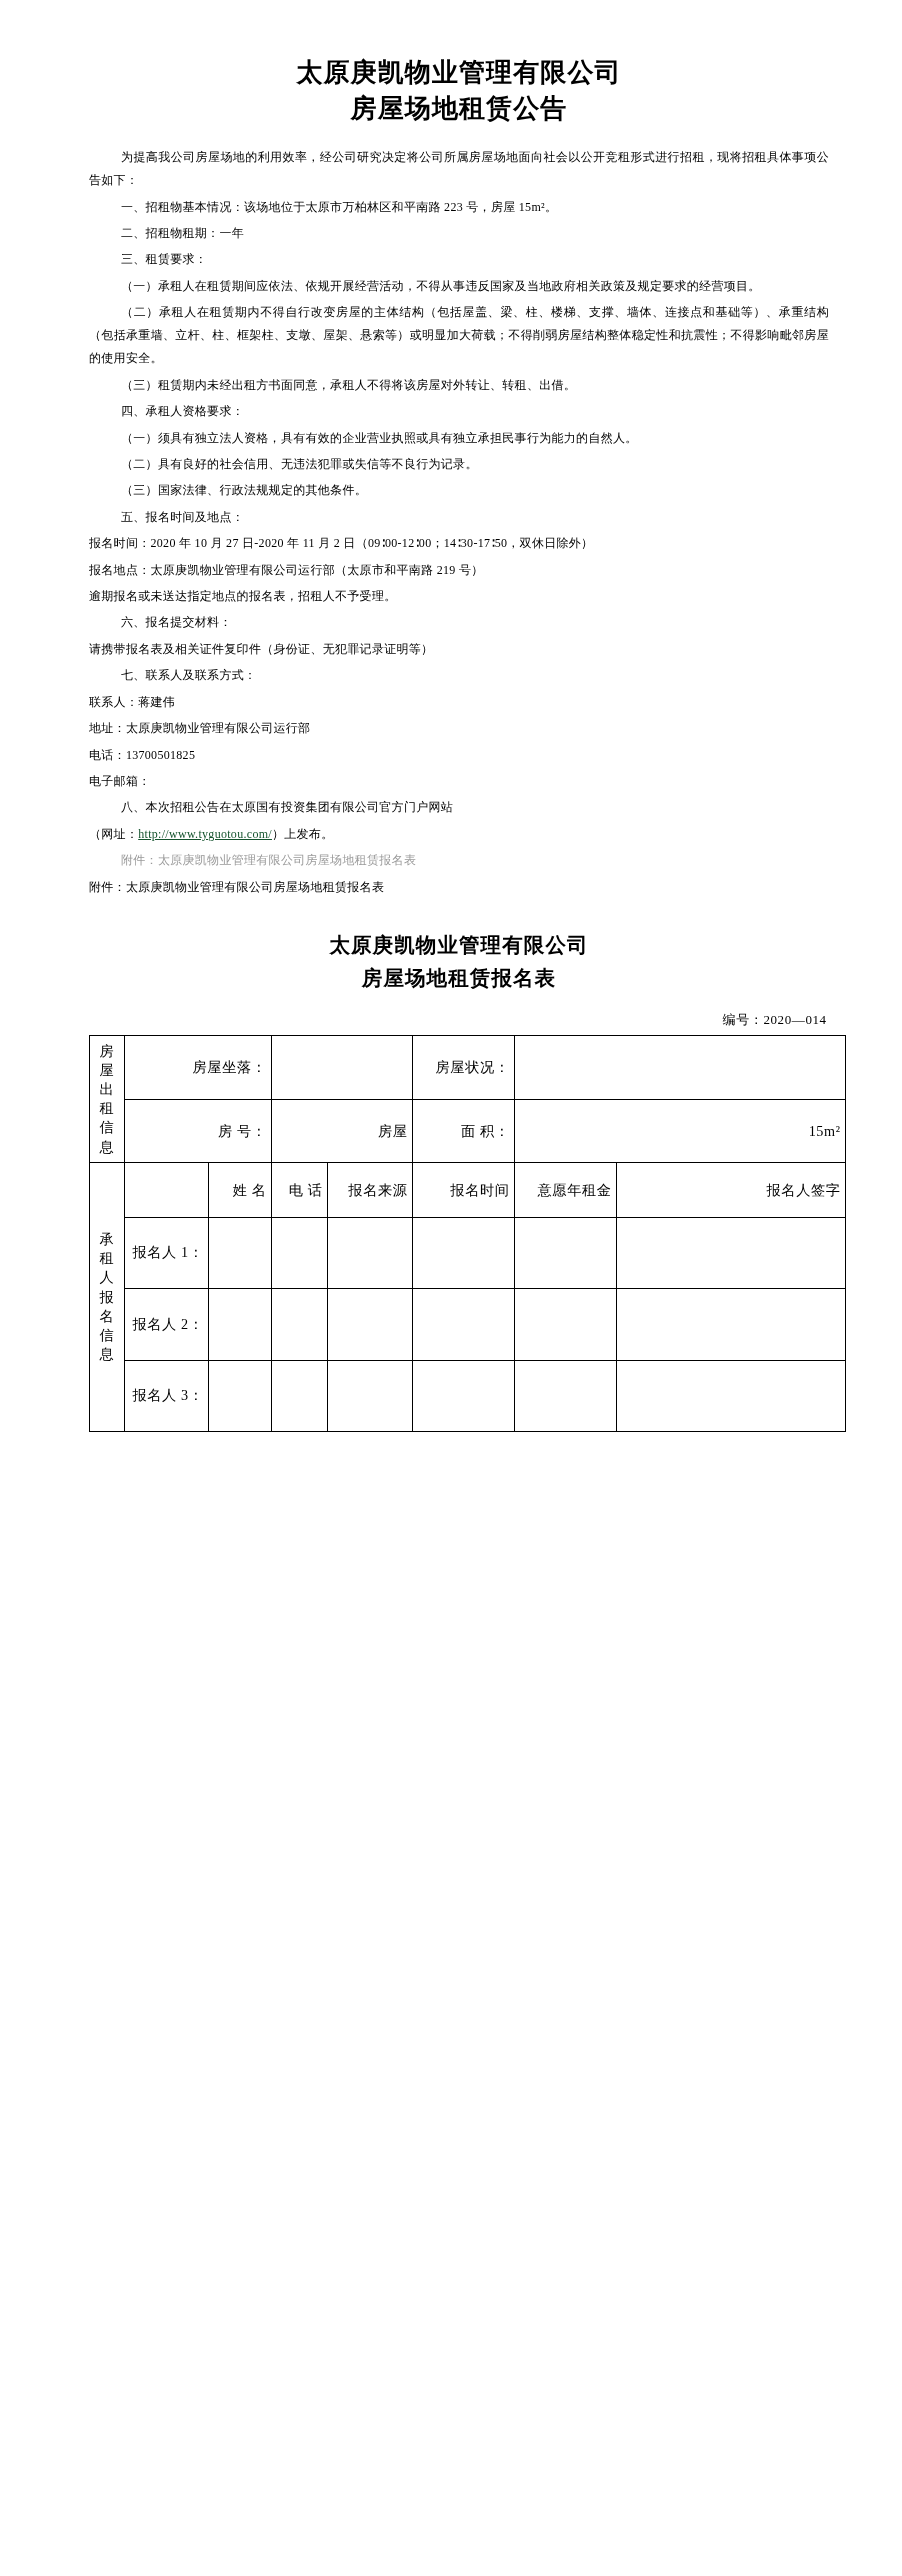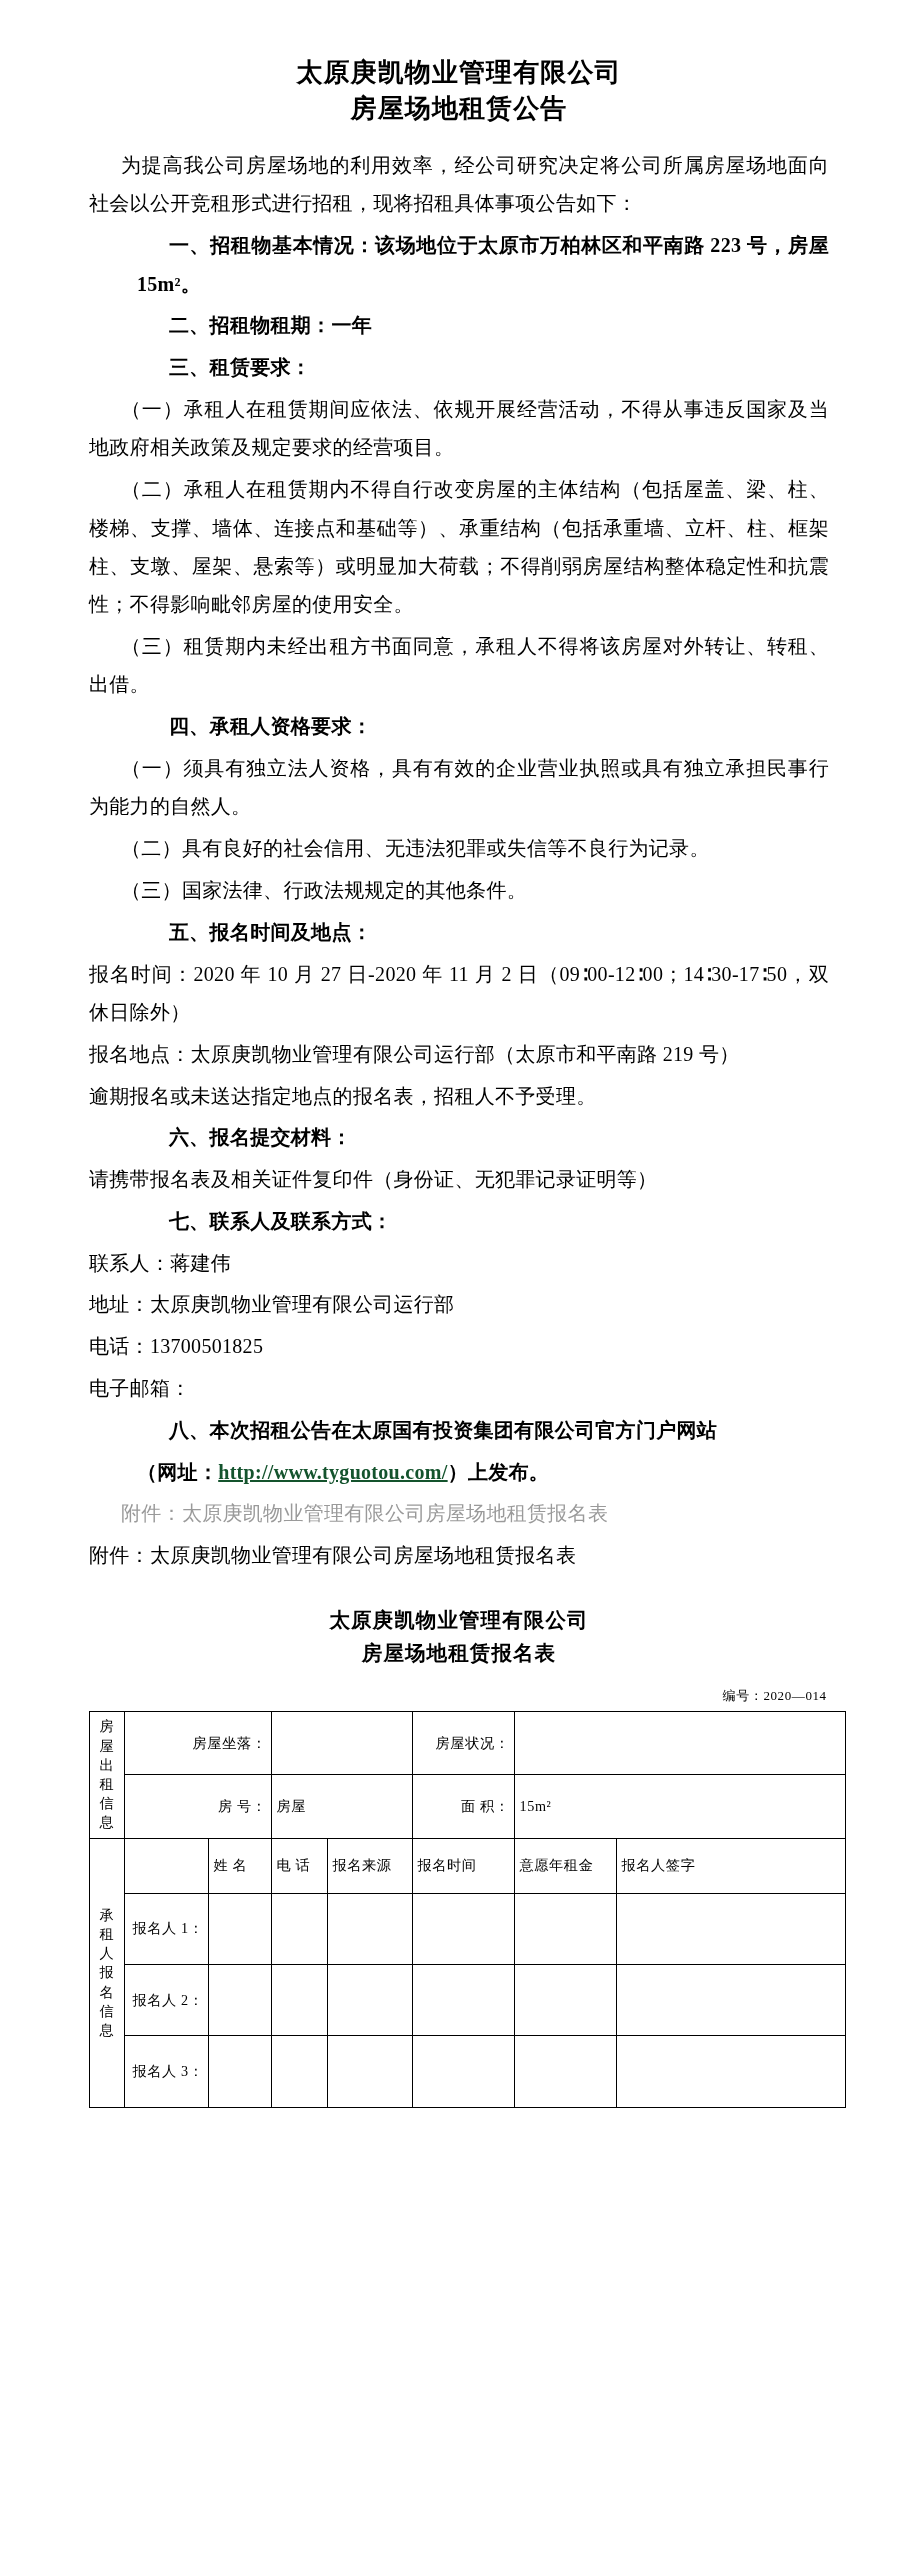--- a/index.html
+++ b/index.html
@@ -27,32 +27,31 @@
     margin: 0;
   }
   .doc-title .line2 {
     display: block;
   }
   .body-block {
     margin-top: 19.3px;
   }
   p.para {
     margin: 0 0 3.4px 0;
-    font-size: 20px;
+    font-size: 12px;
     line-height: 1.92;
     text-align: justify;
     text-justify: inter-ideograph;
     letter-spacing: 0.3px;
   }
   p.indent {
     text-indent: 32px;
   }
   p.bold {
-    font-weight: bold;
-    margin-left: 48px;
+    font-weight: normal;
   }
   .link {
     color: #14532d;
     text-decoration: underline;
   }
   .attach-gray {
     color: #9a9a9a;
   }
   .attach-black {
     color: #000000;
@@ -94,21 +93,21 @@
     padding: 3.4px 5.7px;
   }
   td.vlabel span {
     display: block;
   }
   td.lbl {
     text-align: right;
     padding-left: 8px;
   }
   td.ctr {
-    text-align: left;
+    text-align: right;
   }
   .h-row td { height: 38px; }
   .h-row2 td { height: 38px; }
   .h-head td { height: 42px; }
   .h-name td { height: 59px; }
   .spacer-bottom { height: 23px; }
 </style>
 </head>
 <body>
 

